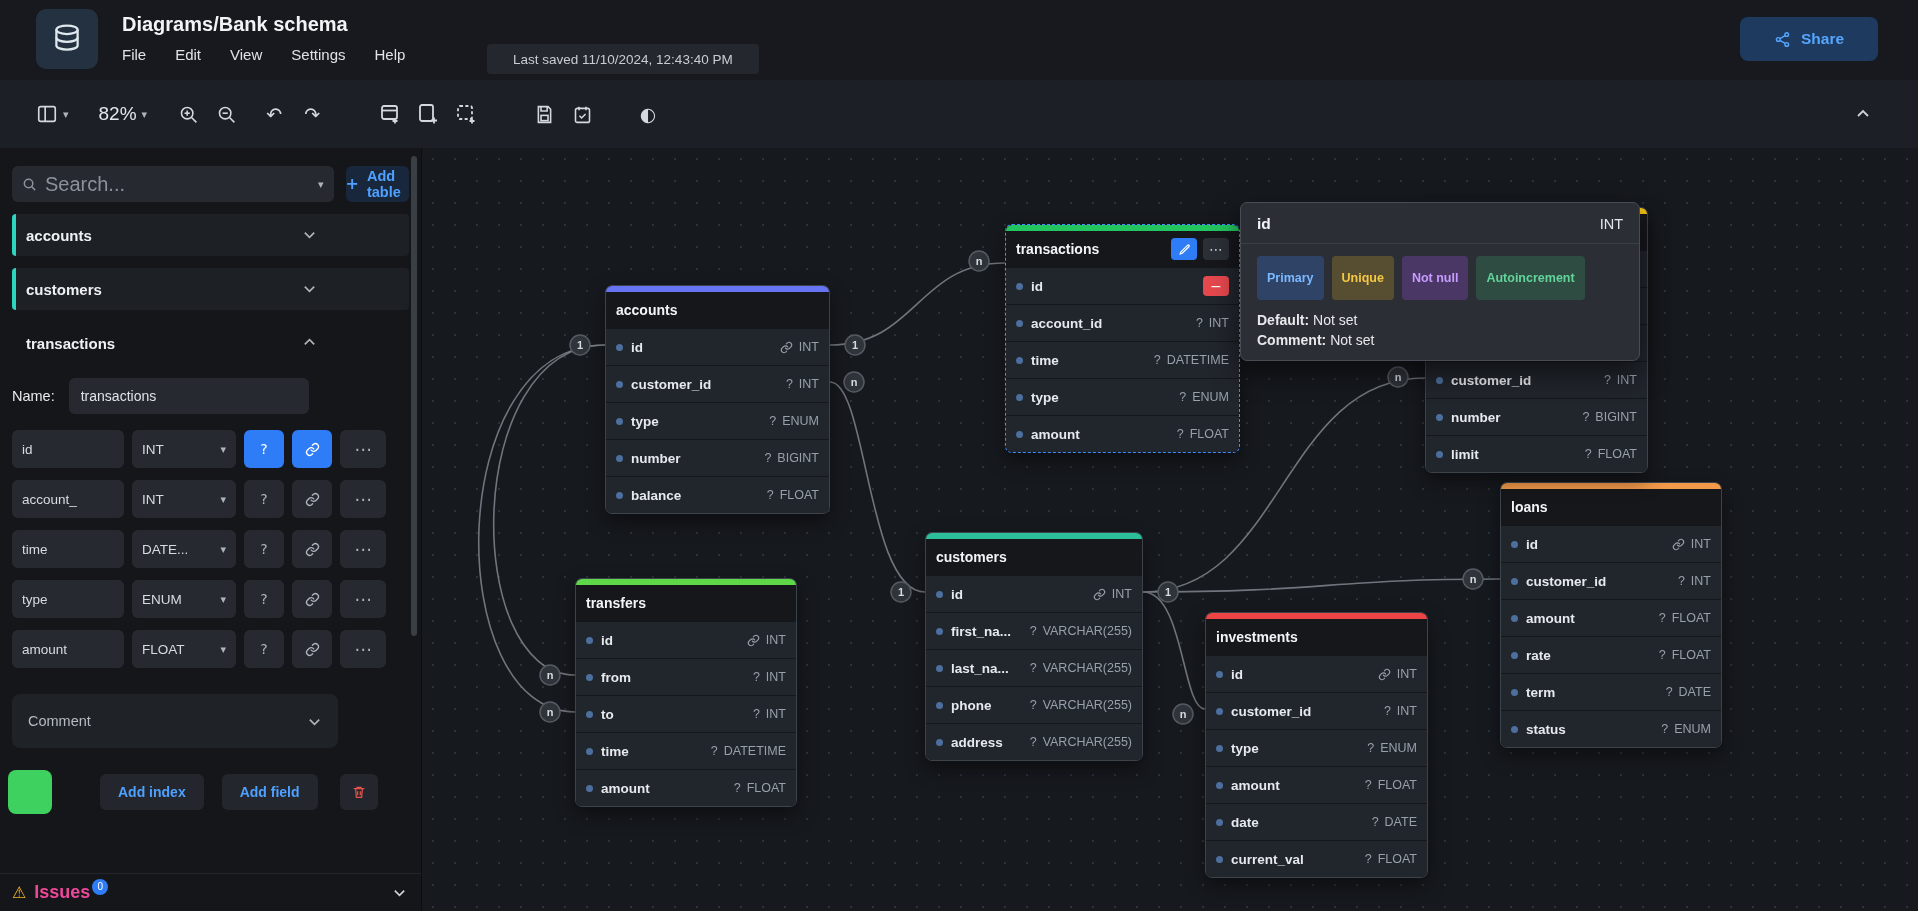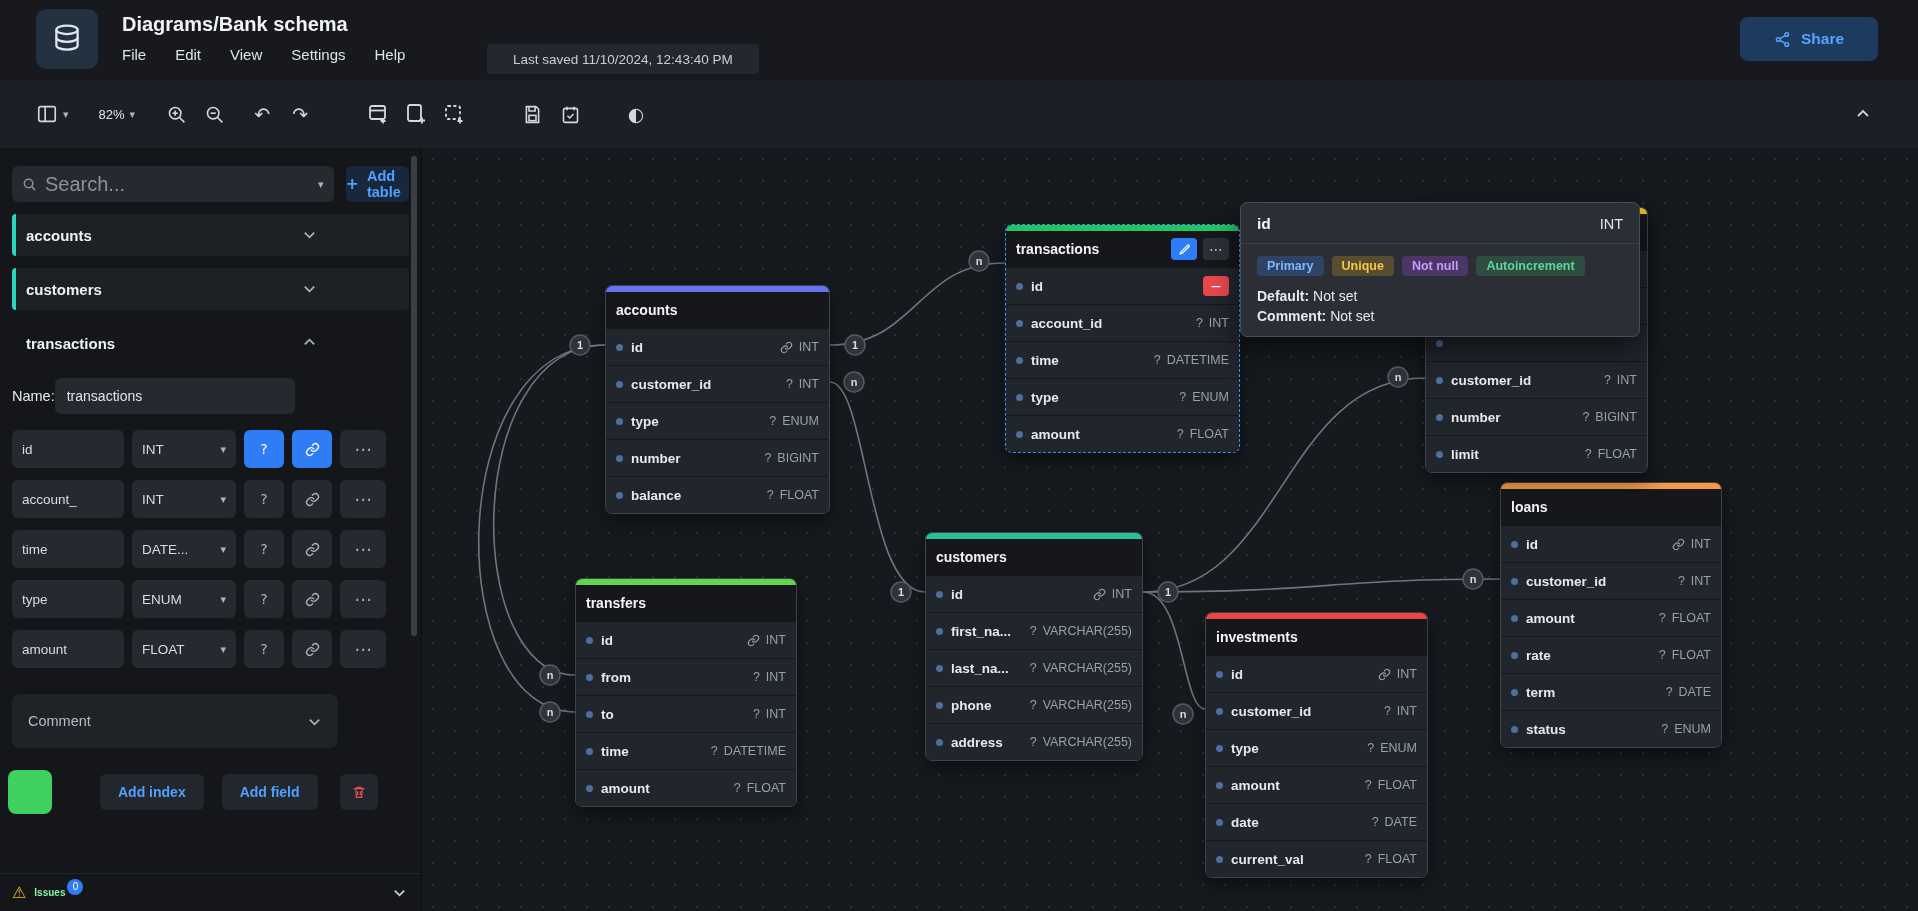--- a/index.html
+++ b/index.html
@@ -12,59 +12,59 @@
   .hd-title { position:absolute; left:122px; top:13px; font-size:20px; font-weight:bold; color:#f1f3f6; }
   .menu-row { position:absolute; left:122px; top:46px; display:flex; gap:29px; align-items:center; }
   .menu-item { font-size:15px; color:#dfe3e8; cursor:default; }
   .saved-badge { position:absolute; left:487px; top:44px; height:30px; display:flex; align-items:center; padding:0 26px; background:#24272d; border-radius:4px; font-size:13.5px; color:#c9cdd3; }
   .share-btn { position:absolute; right:40px; top:17px; height:44px; width:138px; background:#1e3a5f; border-radius:8px; display:flex; align-items:center; justify-content:center; gap:10px; color:#55a6ff; font-size:15.5px; font-weight:600; }
 
   
   .toolbar { position:absolute; left:0; top:80px; width:100%; height:68px; background:#1c1f25; display:flex; align-items:center; padding:0 30px; }
   .tb-btn { height:38px; min-width:38px; border-radius:6px; display:flex; align-items:center; justify-content:center; gap:5px; color:#d5d9df; padding:0 6px; }
   .glyph { font-family:"DejaVu Sans",sans-serif; font-size:19px; line-height:1; color:#d5d9df; }
-  .tb-zoom { font-size:13px; color:#e3e6ea; }
+  .tb-zoom { font-size:19px; color:#e3e6ea; }
   .caret { font-family:"DejaVu Sans",sans-serif; font-size:11px; color:#aeb4bc; }
   .tb-collapse { position:absolute; right:36px; }
   .sp18{width:18px} .sp16{width:16px} .sp10{width:10px} .sp40{width:40px} .sp28{width:28px}
 
   
   .sidebar { position:absolute; left:0; top:148px; width:422px; height:763px; background:#141619; border-right:1px solid #0c0d0f; }
   .tabbar { position:relative; height:54px; display:flex; align-items:flex-end; padding:0 34px; gap:8px; border-bottom:1px solid #22252b; }
   .tab { padding:9px 14px; font-size:15px; color:#9aa0a8; border-radius:6px 6px 0 0; }
   .tab.active { color:#ffffff; background:#22262c; font-weight:600; }
   .tab-chev { position:absolute; top:19px; width:18px; height:18px; display:flex; align-items:center; justify-content:center; }
   .tab-chev.left { left:8px; } .tab-chev.right { right:10px; }
   .search-row { margin:18px 12px 0; display:flex; gap:12px; }
   .search-box { flex:0 0 248px; height:36px; background:#26292f; border-radius:6px; display:flex; align-items:center; padding:0 10px; gap:8px; border:none; }
   .search-box input { flex:1; background:transparent; border:none; outline:none; color:#d8dce1; font-size:20px; font-family:inherit; }
   .search-box input::placeholder { color:#8b929b; }
   .add-table-btn { flex:1; height:36px; background:rgba(59,130,246,.16); border-radius:6px; display:flex; align-items:center; justify-content:center; gap:8px; color:#4ea1ff; font-size:14.5px; font-weight:600; }
   .acc-row { margin:12px 12px 0; height:42px; background:#1d2025; border-radius:4px; display:flex; align-items:center; padding:0 14px; position:relative; }
   .acc-row.bar::before { content:""; position:absolute; left:0; top:0; bottom:0; width:4px; background:#2dd4bf; border-radius:4px 0 0 4px; }
   .acc-name { font-size:15px; font-weight:bold; color:#eef1f4; }
   .acc-chev { position:absolute; right:92px; top:13px; }
-  .name-row { margin:14px 12px 0; display:flex; align-items:center; }
+  .name-row { margin:14px 12px 0; display:flex; align-items:center; gap:14px; }
   .name-label { font-size:14.5px; color:#e8eaee; }
   .name-input { width:240px; height:36px; background:#26292f; border:none; border-radius:6px; color:#dfe3e8; font-size:14px; padding:0 12px; font-family:inherit; outline:none; }
   .frows { margin:16px 12px 0; display:flex; flex-direction:column; gap:12px; }
   .frow { display:flex; gap:8px; height:38px; }
   .ctl { background:#26292f; border-radius:6px; display:flex; align-items:center; color:#d8dce1; font-size:13.5px; padding:0 10px; }
   .fname { width:112px; }
   .ftype { width:104px; justify-content:space-between; }
   .fbtn { width:40px; height:38px; background:#26292f; border:none; border-radius:6px; color:#aeb4bc; display:flex; align-items:center; justify-content:center; font-size:14px; font-family:"DejaVu Sans",sans-serif; }
   .fbtn.more { width:46px; font-size:17px; }
   .fbtn.on { background:#2f7df6; color:#ffffff; }
   .comment-box { margin:26px 12px 0; width:326px; height:54px; background:#1f2227; border-radius:8px; display:flex; align-items:center; justify-content:space-between; padding:0 16px; color:#b6bcc4; font-size:14.5px; }
   .actions-row { margin:22px 8px 0; display:flex; align-items:center; }
   .swatch { width:44px; height:44px; border-radius:8px; }
   .act-btn { height:36px; border:none; border-radius:6px; background:#23262c; color:#4ea1ff; font-size:14px; font-weight:600; padding:0 18px; font-family:inherit; }
   .trash-btn { width:38px; height:36px; border-radius:6px; background:#23262c; display:flex; align-items:center; justify-content:center; }
   .issues-bar { position:absolute; left:0; bottom:0; width:100%; height:38px; border-top:1px solid #22252b; display:flex; align-items:center; padding:0 12px; background:#141619; }
-  .issues-label { font-size:10px; font-weight:bold; color:#86efac; margin-left:8px; }
+  .issues-label { font-size:18px; font-weight:bold; color:#ec4899; margin-left:8px; }
   .issues-badge { width:16px; height:16px; border-radius:50%; background:#2f7df6; color:#fff; font-size:10px; display:flex; align-items:center; justify-content:center; margin:-12px 0 0 2px; }
   .issues-chev { position:absolute; right:14px; top:11px; }
   .side-scroll { position:absolute; right:4px; top:8px; width:6px; height:480px; background:#3a3f46; border-radius:3px; }
 
   
   .canvas { position:absolute; left:422px; top:148px; width:1496px; height:763px; background:#16191e;
             background-image:radial-gradient(circle, #2c313a 1.2px, transparent 1.4px); background-size:22px 22px; overflow:hidden; }
   .rel-layer { position:absolute; left:0; top:0; width:100%; height:100%; z-index:1; }
   .rel { stroke:#80868e; stroke-width:1.6; fill:none; stroke-opacity:.85; }
   .relc { fill:#2f333a; stroke:#565b63; stroke-width:1.5; }
@@ -84,21 +84,21 @@
   .fn { font-size:13.5px; color:#e6e9ed; font-weight:600; flex:1; white-space:nowrap; overflow:hidden; }
   .ft { font-size:12.5px; color:#98a0aa; display:flex; align-items:center; gap:6px; white-space:nowrap; }
   .delbtn { width:26px; height:20px; border:none; border-radius:4px; background:#e5484d; color:#fff; font-size:14px; line-height:1; display:flex; align-items:center; justify-content:center; font-family:"DejaVu Sans",sans-serif; }
 
   
   .tooltip { position:absolute; width:400px; background:#2b2e35; border:1px solid #484d55; border-radius:7px; z-index:30; box-shadow:0 12px 28px rgba(0,0,0,.55); padding-bottom:12px; }
   .tt-title { display:flex; align-items:center; justify-content:space-between; padding:12px 16px 10px; border-bottom:1px solid #3c4046; }
   .tt-name { font-size:15.5px; font-weight:bold; color:#f2f4f6; }
   .tt-type { font-size:14.5px; color:#e3e6ea; }
   .tt-badges { display:flex; gap:8px; padding:12px 16px 8px; }
-  .badge { font-size:12.5px; padding:3px 10px; border-radius:4px; font-weight:600; }
+  .badge { font-size:12.5px; padding:15px 10px; border-radius:4px; font-weight:600; }
   .badge.blue { background:rgba(58,132,255,.25); color:#7ab8ff; }
   .badge.amber { background:rgba(245,196,40,.22); color:#f5c842; }
   .badge.purple { background:rgba(168,85,247,.25); color:#c89bff; }
   .badge.green { background:rgba(62,200,120,.2); color:#62d49a; }
   .tt-line { padding:4px 16px 0; font-size:14px; color:#e7e9ec; }
   .tt-line b { font-weight:bold; }
 
   svg.ic { display:block; }
 </style>
 </head>

